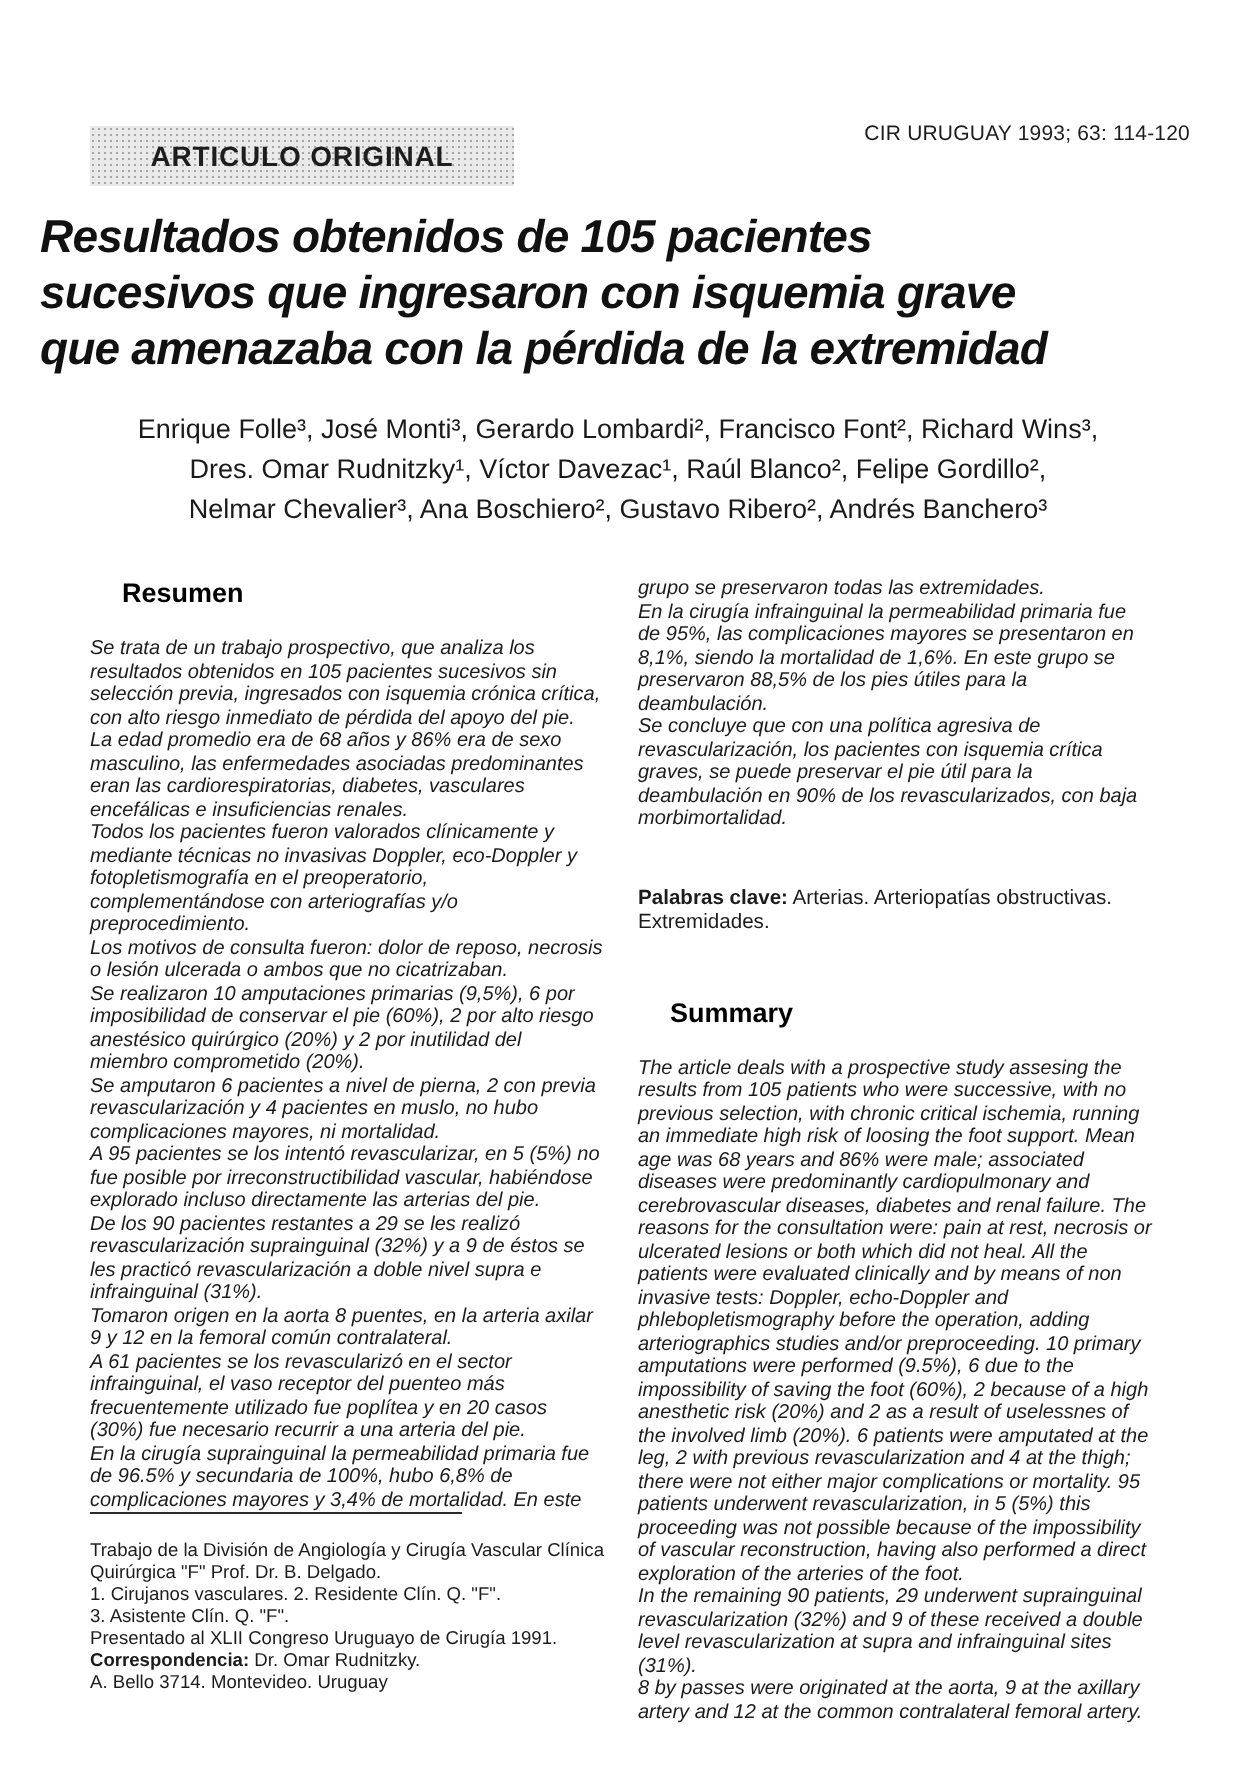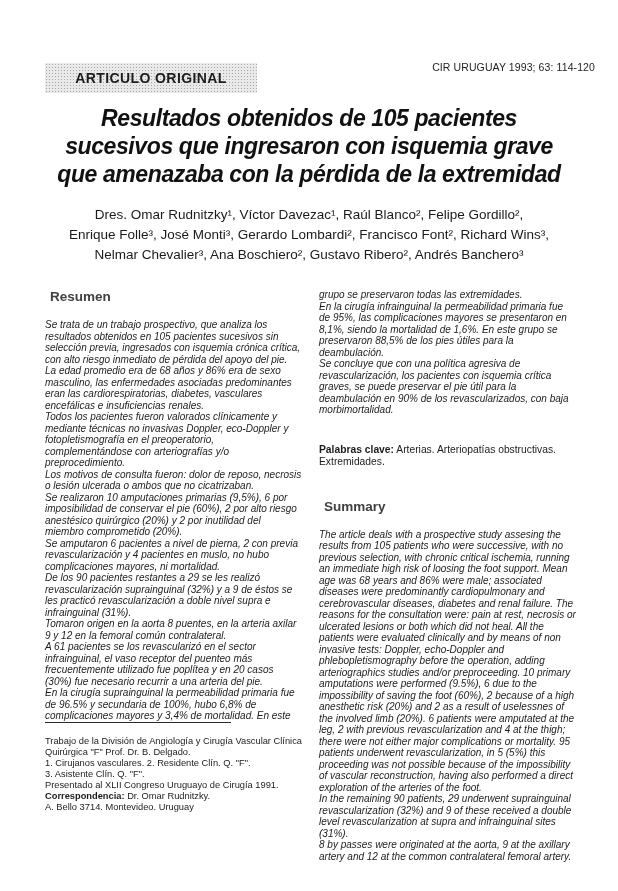--- a/index.html
+++ b/index.html
@@ -16,37 +16,37 @@
     background-size:3px 3px;
     display:flex; align-items:center; justify-content:center;
     font-size:14px; font-weight:bold; letter-spacing:0.4px; color:#1d1d1d;
   }
   .journal-ref {
     position:absolute; top:61px; right:43px;
     font-size:10.5px; letter-spacing:0.1px; color:#1d1d1d;
   }
   .title-block {
     position:absolute; top:104px; left:20px; width:578px;
-    text-align:center; font-weight:bold; font-style:italic;
+    text-align:left; font-weight:bold; font-style:italic;
     font-size:23px; line-height:28px; letter-spacing:-0.4px; color:#111;
   }
   .title-line { white-space:nowrap; }
   .authors-block {
     position:absolute; top:205px; left:20px; width:578px;
     text-align:center; font-size:13.5px; line-height:20px; color:#1a1a1a;
   }
   .author-line { white-space:nowrap; }
   .columns {
     position:absolute; top:289px; left:45px; width:531px;
     display:flex; gap:17px;
   }
   .column { width:257px; }
   .section-heading {
     font-size:13.5px; font-weight:bold; font-style:normal;
-    margin:0 0 15px 5px; color:#404040;
+    margin:0 0 15px 16px; color:#000000;
   }
   .abstract p {
     margin:0; font-style:italic; font-size:10px; line-height:11.5px;
     color:#1c1c1c;
   }
   .keywords {
     margin-top:28px; font-size:10.3px; line-height:12.5px; color:#1c1c1c;
   }
   .kw-label { font-weight:bold; }
   .summary-heading { margin-top:30px; margin-bottom:15px; }
@@ -68,36 +68,37 @@
 
   <div class="journal-ref">CIR URUGUAY 1993; 63: 114-120</div>
 
   <div class="title-block">
     <div class="title-line">Resultados obtenidos de 105 pacientes</div>
     <div class="title-line">sucesivos que ingresaron con isquemia grave</div>
     <div class="title-line">que amenazaba con la pérdida de la extremidad</div>
   </div>
 
   <div class="authors-block">
+    <div class="author-line">Enrique Folle³, José Monti³, Gerardo Lombardi², Francisco Font², Richard Wins³,</div>
     <div class="author-line">Dres. Omar Rudnitzky¹, Víctor Davezac¹, Raúl Blanco², Felipe Gordillo²,</div>
-    <div class="author-line">Enrique Folle³, José Monti³, Gerardo Lombardi², Francisco Font², Richard Wins³,</div>
     <div class="author-line">Nelmar Chevalier³, Ana Boschiero², Gustavo Ribero², Andrés Banchero³</div>
   </div>
 
   <div class="columns">
 
     <div class="column">
       <h2 class="section-heading">Resumen</h2>
       <div class="abstract">
         <p>Se trata de un trabajo prospectivo, que analiza los resultados obtenidos en 105 pacientes sucesivos sin selección previa, ingresados con isquemia crónica crítica, con alto riesgo inmediato de pérdida del apoyo del pie.</p>
         <p>La edad promedio era de 68 años y 86% era de sexo masculino, las enfermedades asociadas predominantes eran las cardiorespiratorias, diabetes, vasculares encefálicas e insuficiencias renales.</p>
         <p>Todos los pacientes fueron valorados clínicamente y mediante técnicas no invasivas Doppler, eco-Doppler y fotopletismografía en el preoperatorio, complementándose con arteriografías y/o preprocedimiento.</p>
         <p>Los motivos de consulta fueron: dolor de reposo, necrosis o lesión ulcerada o ambos que no cicatrizaban.</p>
         <p>Se realizaron 10 amputaciones primarias (9,5%), 6 por imposibilidad de conservar el pie (60%), 2 por alto riesgo anestésico quirúrgico (20%) y 2 por inutilidad del miembro comprometido (20%).</p>
         <p>Se amputaron 6 pacientes a nivel de pierna, 2 con previa revascularización y 4 pacientes en muslo, no hubo complicaciones mayores, ni mortalidad.</p>
+        <p>A 95 pacientes se los intentó revascularizar, en 5 (5%) no fue posible por irreconstructibilidad vascular, habiéndose explorado incluso directamente las arterias del pie.</p>
         <p>De los 90 pacientes restantes a 29 se les realizó revascularización suprainguinal (32%) y a 9 de éstos se les practicó revascularización a doble nivel supra e infrainguinal (31%).</p>
         <p>Tomaron origen en la aorta 8 puentes, en la arteria axilar 9 y 12 en la femoral común contralateral.</p>
         <p>A 61 pacientes se los revascularizó en el sector infrainguinal, el vaso receptor del puenteo más frecuentemente utilizado fue poplítea y en 20 casos (30%) fue necesario recurrir a una arteria del pie.</p>
         <p>En la cirugía suprainguinal la permeabilidad primaria fue de 96.5% y secundaria de 100%, hubo 6,8% de complicaciones mayores y 3,4% de mortalidad. En este</p>
       </div>
 
       <div class="footnote">
         <div class="footnote-rule"></div>
         <div class="fn-affiliation">Trabajo de la División de Angiología y Cirugía Vascular Clínica Quirúrgica "F" Prof. Dr. B. Delgado.</div>
         <div>1. Cirujanos vasculares. 2. Residente Clín. Q. "F".</div>

